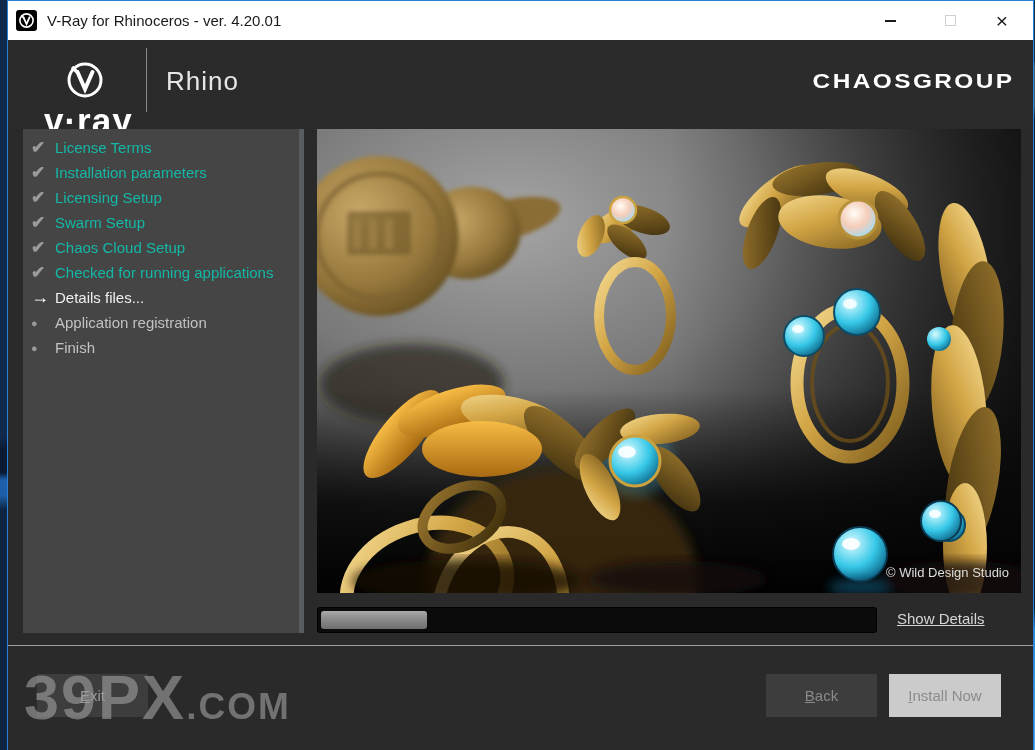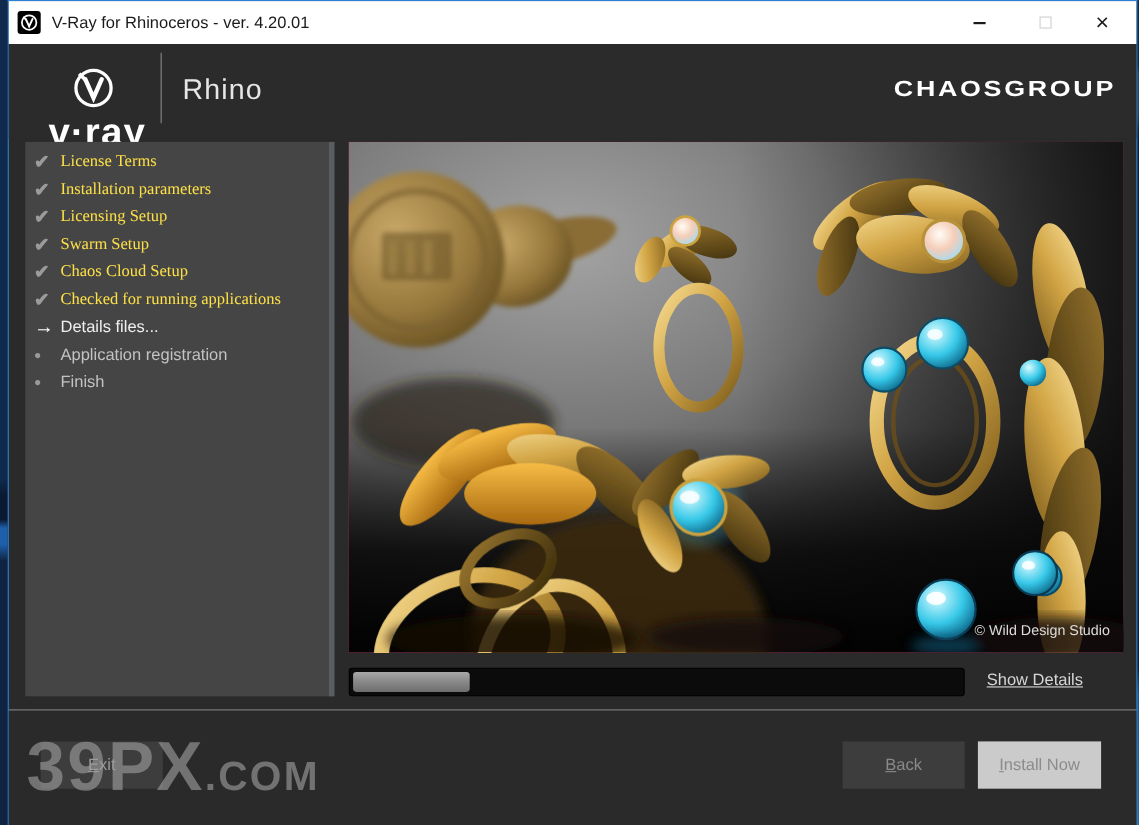--- a/index.html
+++ b/index.html
@@ -40,30 +40,30 @@
   .brand { position:absolute; right:18px; top:30px; color:#fff; font-size:20px;
     font-weight:800; letter-spacing:2px; transform:scaleX(1.22); transform-origin:right center; }
 
   
   .sidebar { position:absolute; left:15px; top:128px; width:281px; height:504px;
     background:#454545; border-right:5px solid #575d61; }
   .steps { list-style:none; padding:6px 0 0 8px; }
   .steps li { height:25px; display:flex; align-items:center; font-size:15px; }
   .step-ico { width:24px; text-align:left; flex:0 0 24px; }
   .st-done .step-ico { color:#9b9b9b; font-size:17px; font-weight:bold; }
-  .st-done .step-label { color:#fde047;font-family:Liberation Serif, serif; }
+  .st-done .step-label { color:#14b8a6; }
   .st-current .step-ico { color:#ffffff; font-size:18px; font-weight:bold; }
   .st-current .step-label { color:#efefef; }
   .st-dim .step-ico { color:#393939; font-size:11px; }
   .st-dim .step-label { color:#5e5e5e; }
   .st-pending .step-ico { color:#999999; font-size:11px; }
   .st-pending .step-label { color:#c2c2c2; }
 
   .preview { position:absolute; left:309px; top:128px; width:704px; height:464px;
-    background:#be185d; }
+    background:#0f766e; }
   .preview svg { display:block; width:704px; height:464px; }
 
   .progress-track { position:absolute; left:309px; top:606px; width:560px; height:26px;
     background:#0b0b0b; border:1px solid #000; border-radius:3px; }
   .progress-fill { position:absolute; left:3px; top:3px; bottom:3px;
     background:linear-gradient(180deg,#a9a9a9 0%,#8b8b8b 45%,#6e6e6e 100%);
     border-radius:3px; }
   .show-details { position:absolute; left:889px; top:609px; font-size:15px;
     color:#d6d6d6; text-decoration:underline; cursor:pointer; }
 

